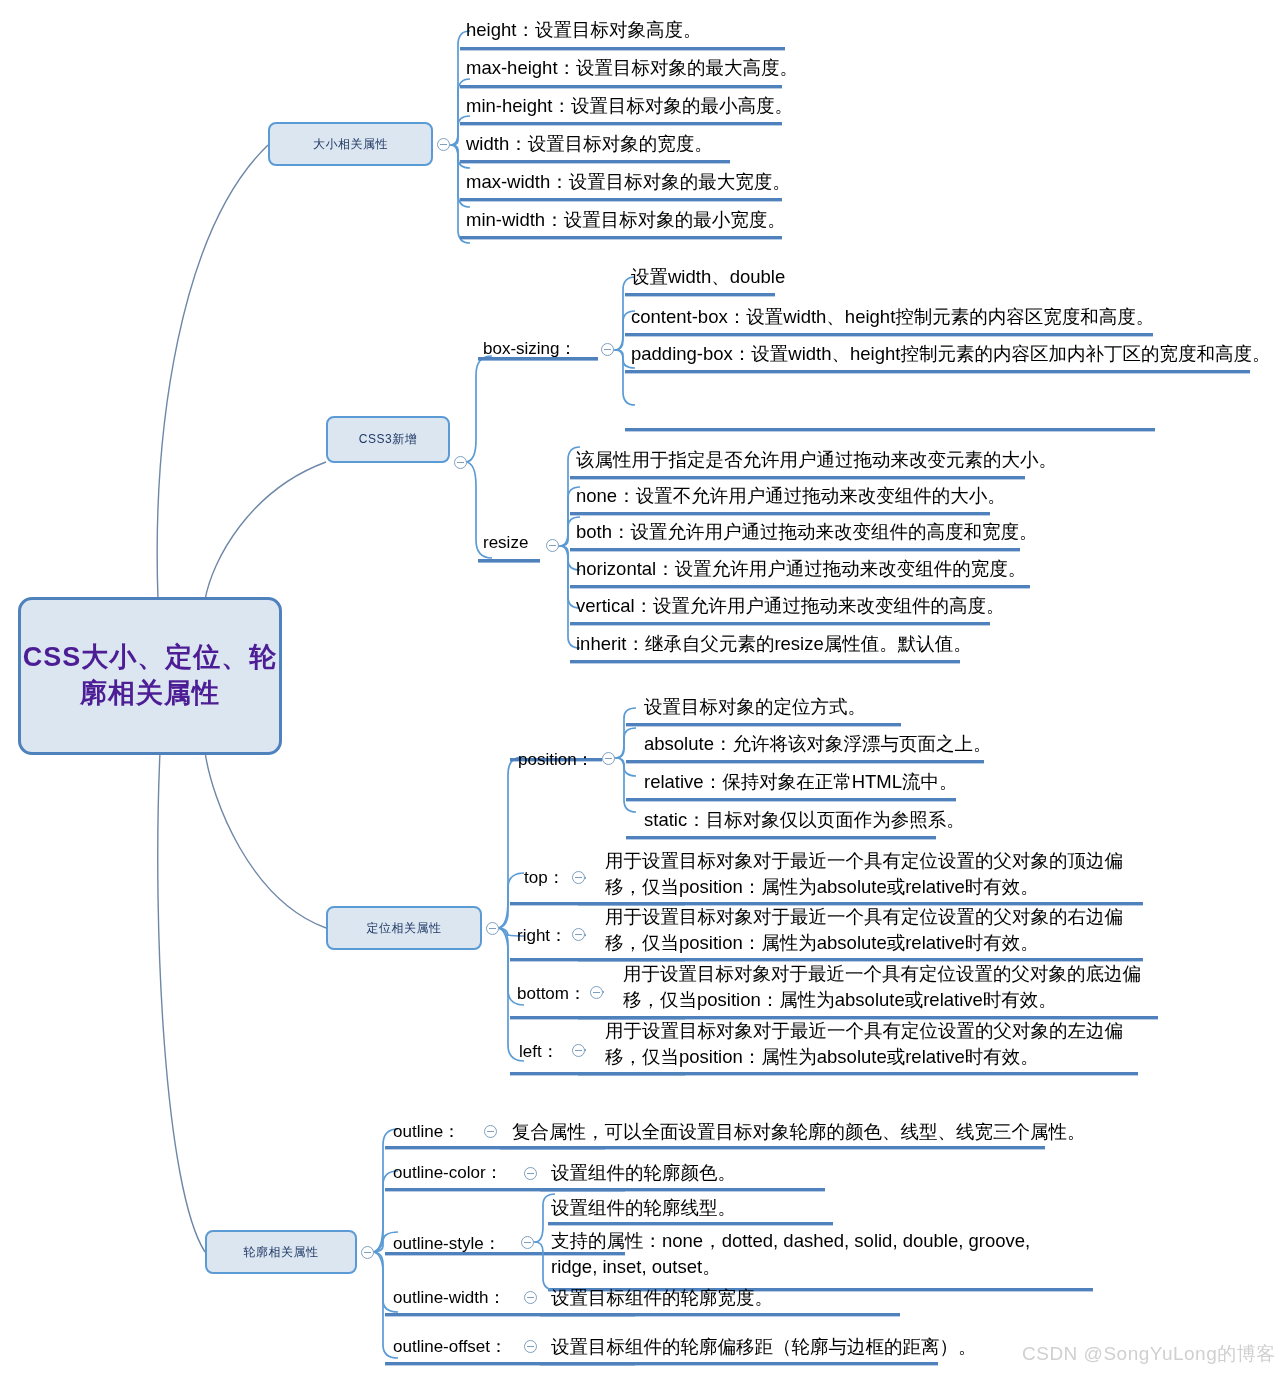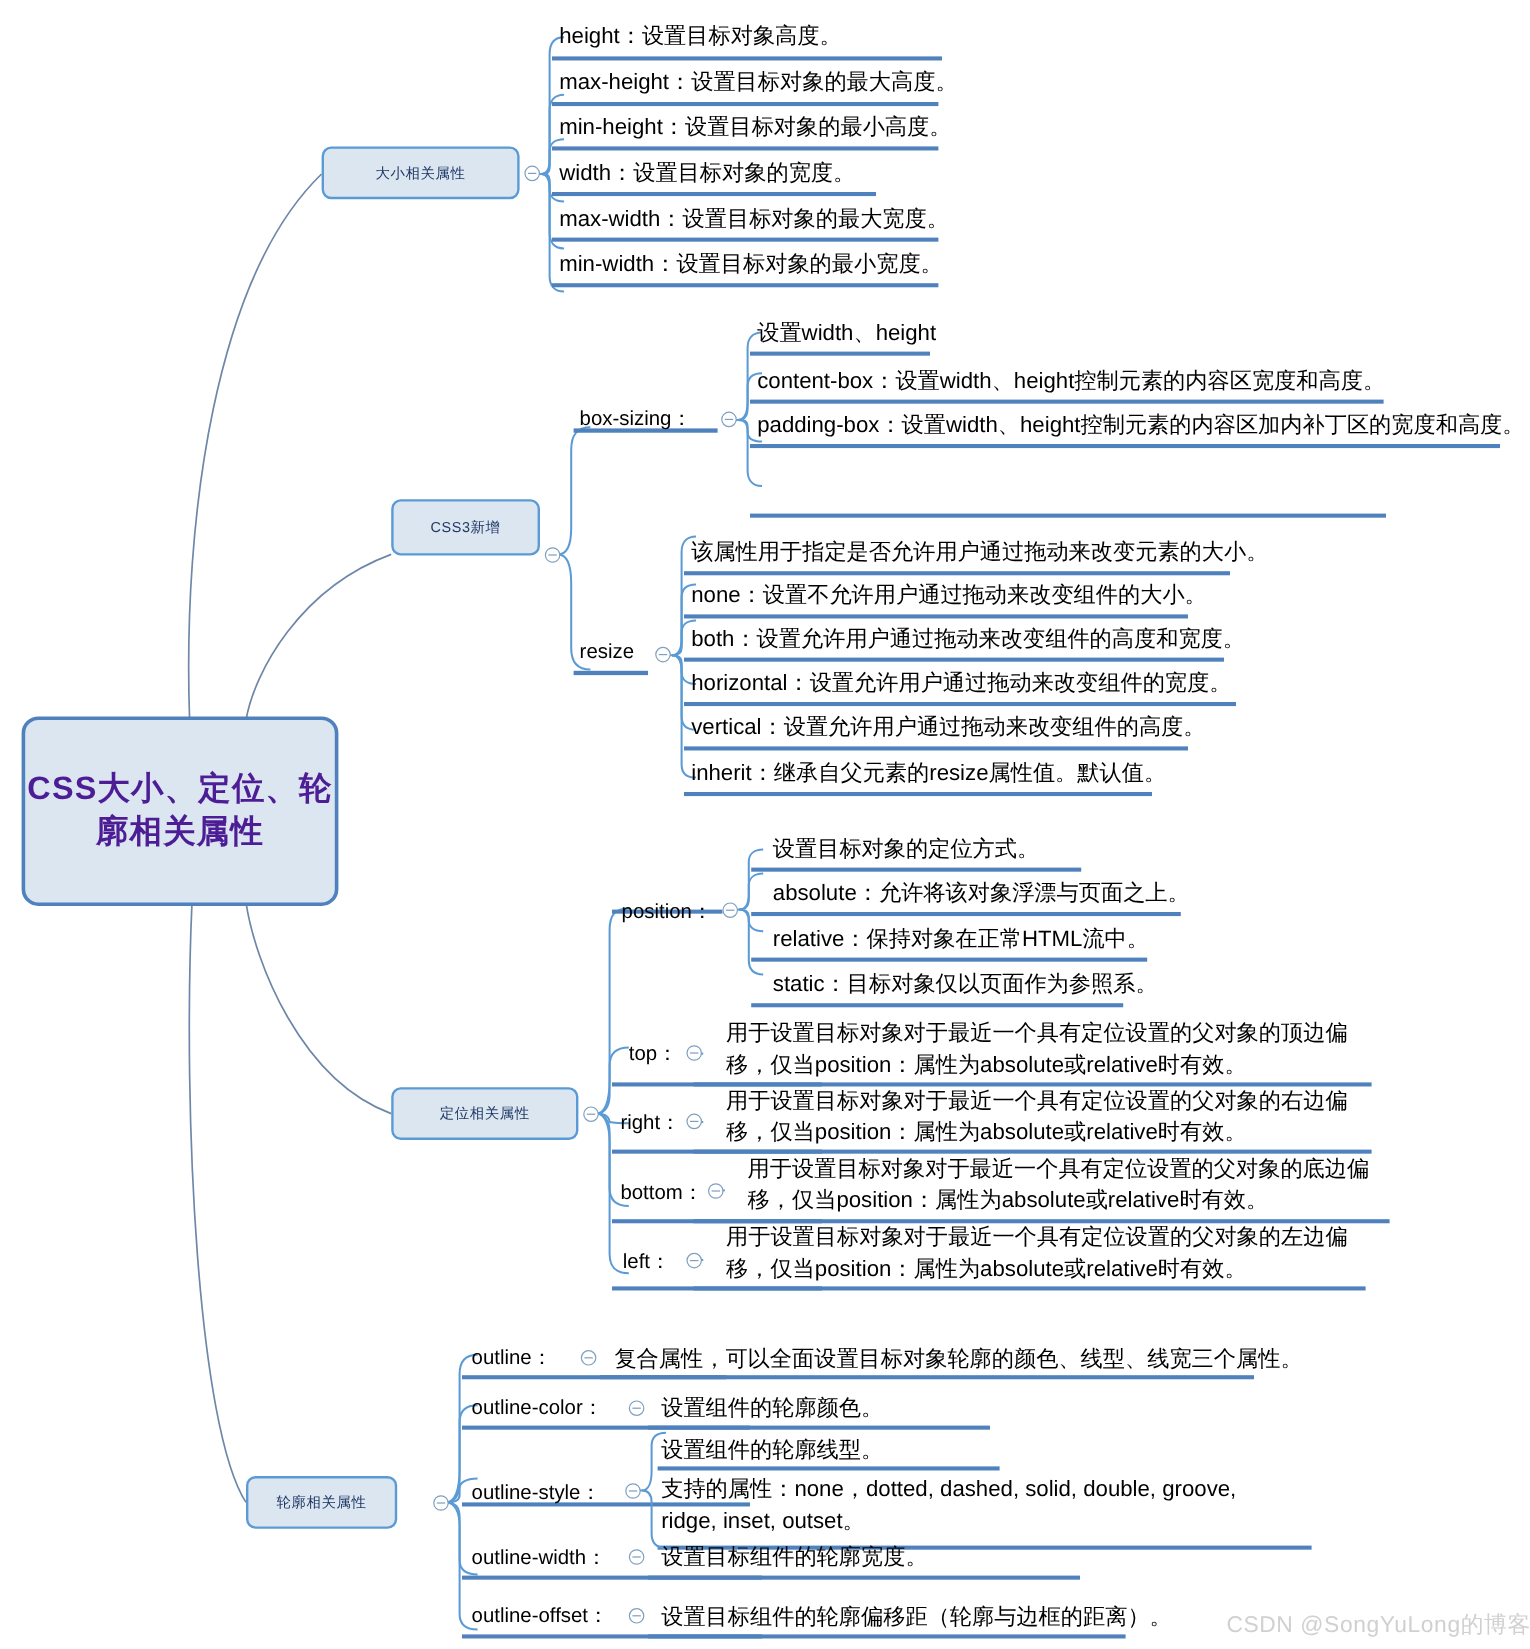--- a/index.html
+++ b/index.html
@@ -237,36 +237,36 @@
   <div class="branch" style="left:326px;top:416px;width:124px;height:47px;">
     <span>CSS3新增</span>
   </div>
   <div class="tog" style="left:454px;top:456px;"></div>
 
   <div class="branch" style="left:326px;top:906px;width:156px;height:44px;">
     <span>定位相关属性</span>
   </div>
   <div class="tog" style="left:486px;top:922px;"></div>
 
-  <div class="branch" style="left:205px;top:1230px;width:126px;height:44px;">
+  <div class="branch" style="left:205px;top:1230px;width:152px;height:44px;">
     <span>轮廓相关属性</span>
   </div>
   <div class="tog" style="left:361px;top:1246px;"></div>
 
   <div class="leaf" style="left:466px;top:17px;">height：设置目标对象高度。</div>
   <div class="leaf" style="left:466px;top:55px;">max-height：设置目标对象的最大高度。</div>
   <div class="leaf" style="left:466px;top:93px;">min-height：设置目标对象的最小高度。</div>
   <div class="leaf" style="left:466px;top:131px;">width：设置目标对象的宽度。</div>
   <div class="leaf" style="left:466px;top:169px;">max-width：设置目标对象的最大宽度。</div>
   <div class="leaf" style="left:466px;top:207px;">min-width：设置目标对象的最小宽度。</div>
 
   <div class="mid" style="left:483px;top:337px;">box-sizing：</div>
   <div class="tog" style="left:601px;top:343px;"></div>
 
-  <div class="leaf" style="left:631px;top:264px;">设置width、height</div>
+  <div class="leaf" style="left:631px;top:264px;">设置width、double</div>
   <div class="leaf" style="left:631px;top:304px;">content-box：设置width、height控制元素的内容区宽度和高度。</div>
   <div class="leaf" style="left:631px;top:341px;">padding-box：设置width、height控制元素的内容区加内补丁区的宽度和高度。</div>
 
   <div class="mid" style="left:483px;top:533px;">resize</div>
   <div class="tog" style="left:546px;top:539px;"></div>
 
   <div class="leaf" style="left:576px;top:447px;">该属性用于指定是否允许用户通过拖动来改变元素的大小。</div>
   <div class="leaf" style="left:576px;top:483px;">none：设置不允许用户通过拖动来改变组件的大小。</div>
   <div class="leaf" style="left:576px;top:519px;">both：设置允许用户通过拖动来改变组件的高度和宽度。</div>
   <div class="leaf" style="left:576px;top:556px;">horizontal：设置允许用户通过拖动来改变组件的宽度。</div>
@@ -310,21 +310,21 @@
   <div class="leaf" style="left:551px;top:1160px;">设置组件的轮廓颜色。</div>
 
   <div class="mid" style="left:393px;top:1232px;">outline-style：</div>
   <div class="tog" style="left:521px;top:1236px;"></div>
   <div class="leaf" style="left:551px;top:1195px;">设置组件的轮廓线型。</div>
   <div class="leaf" style="left:551px;top:1228px;">支持的属性：none，dotted, dashed, solid, double, groove,
 ridge, inset, outset。</div>
 
   <div class="mid" style="left:393px;top:1286px;">outline-width：</div>
   <div class="tog" style="left:524px;top:1291px;"></div>
-  <div class="leaf" style="left:551px;top:1285px;font-family:Liberation Serif, serif;">设置目标组件的轮廓宽度。</div>
+  <div class="leaf" style="left:551px;top:1285px;">设置目标组件的轮廓宽度。</div>
 
   <div class="mid" style="left:393px;top:1335px;">outline-offset：</div>
   <div class="tog" style="left:524px;top:1340px;"></div>
   <div class="leaf" style="left:551px;top:1334px;">设置目标组件的轮廓偏移距（轮廓与边框的距离）。</div>
 
   <div class="watermark" style="left:1022px;top:1341px;">CSDN @SongYuLong的博客</div>
 
 </div>
 
 </body></html>

